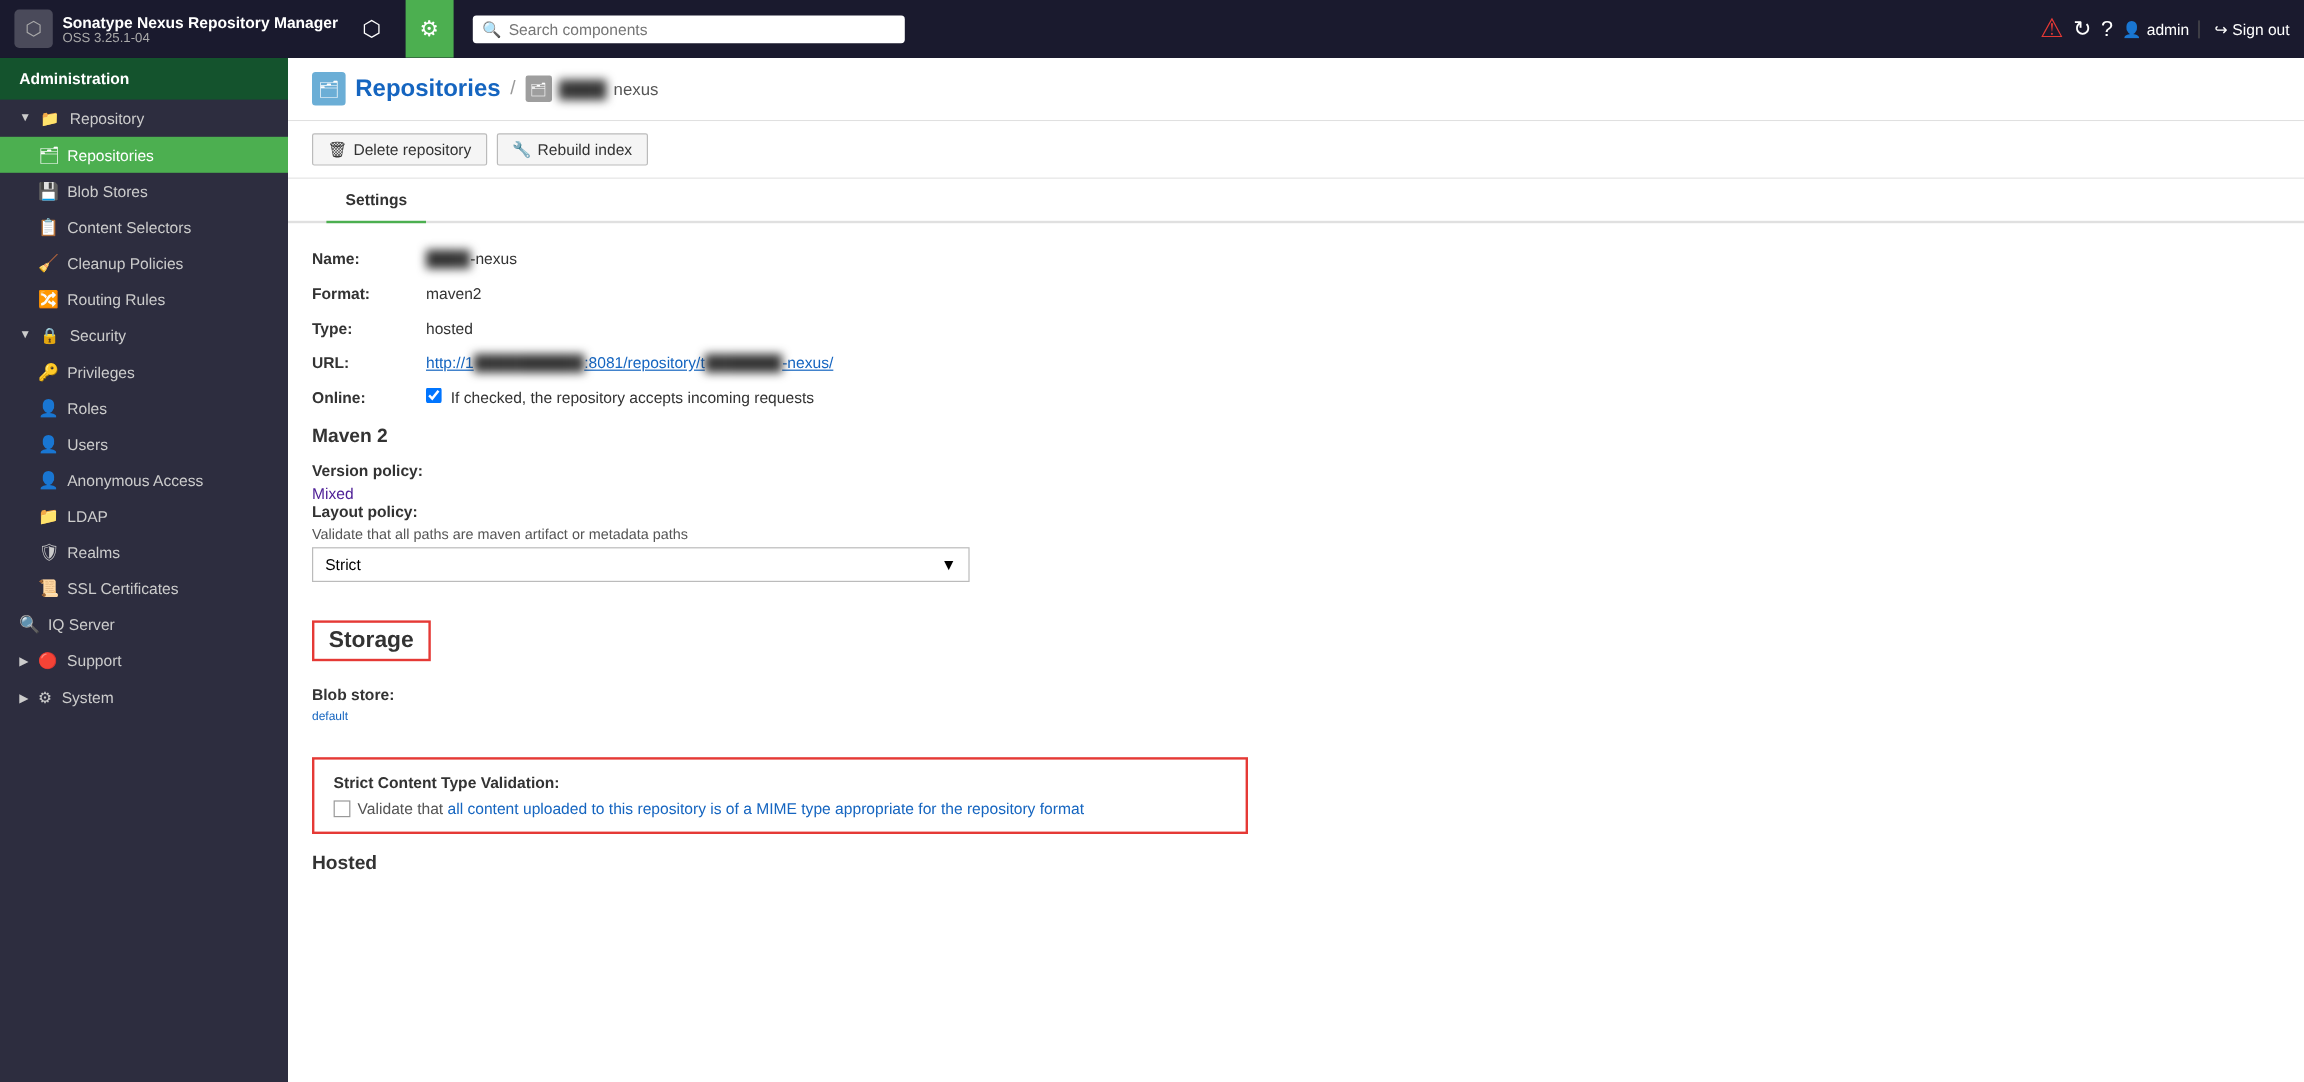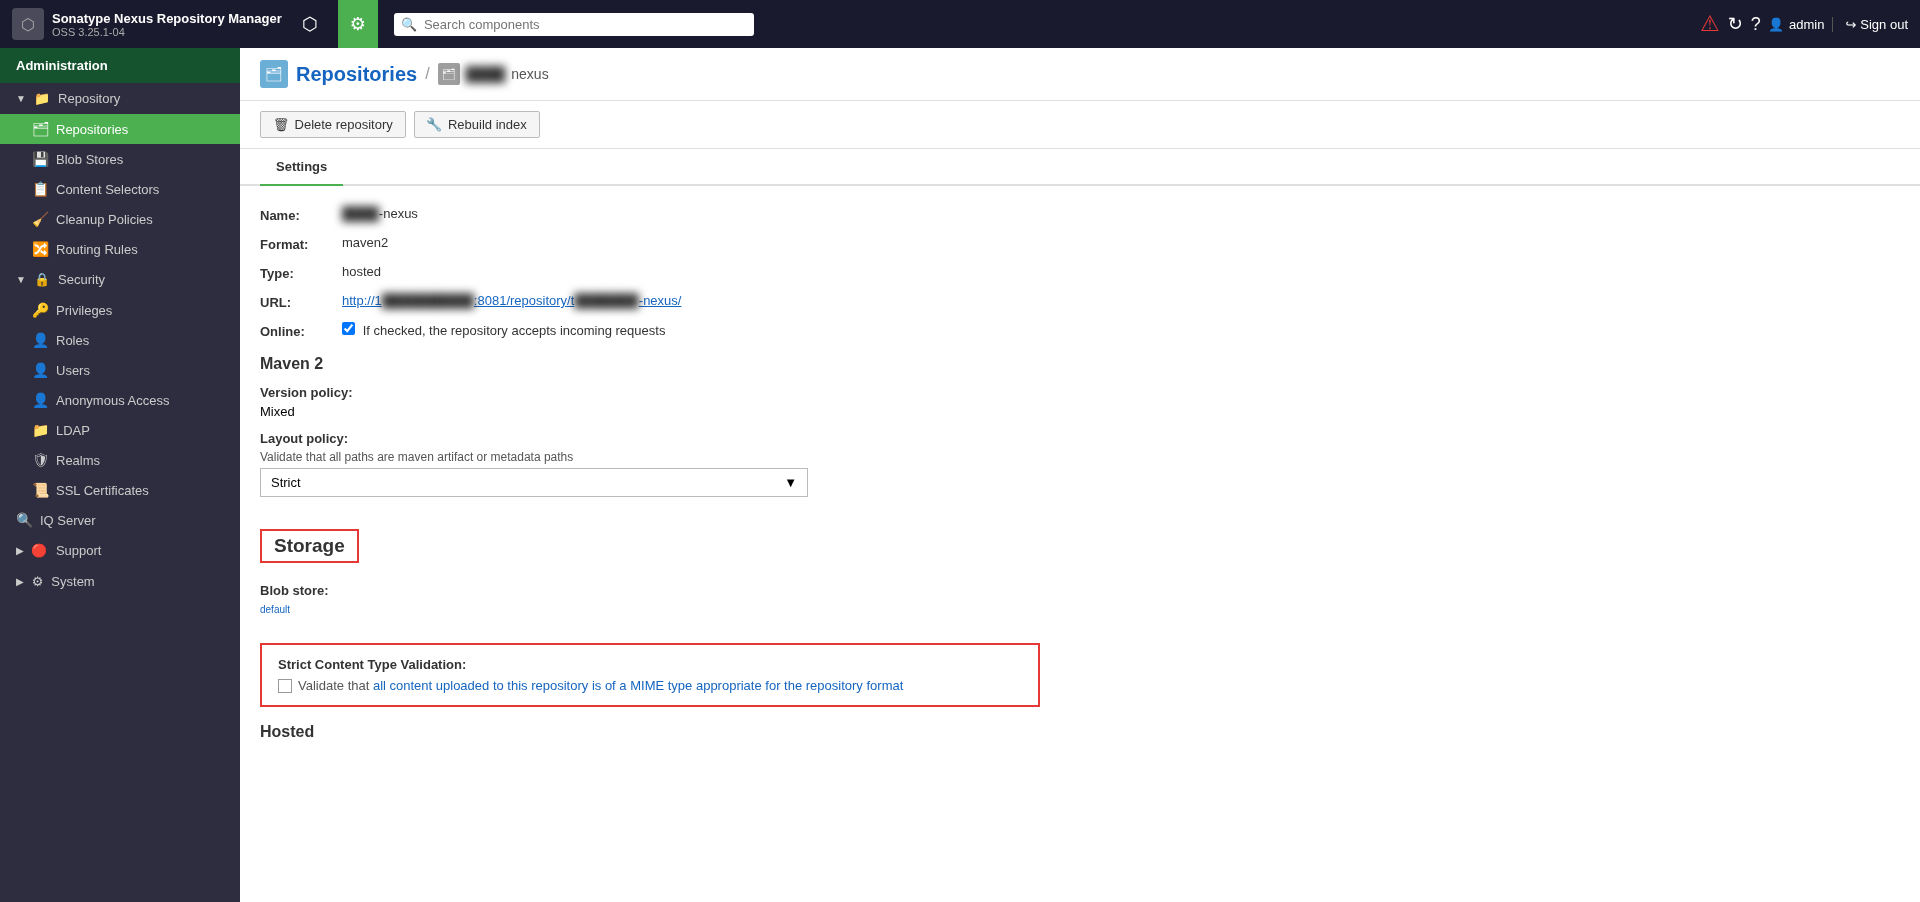--- a/index.html
+++ b/index.html
@@ -166,21 +166,21 @@
       cursor: pointer;
       font-size: 13px;
       border-radius: 2px;
       color: #333;
     }
 
     
     .tabs {
       display: flex;
       border-bottom: 2px solid #e0e0e0;
-      padding: 0 20px;
+      padding: 0 32px;
       background: white;
     }
     .tab {
       padding: 10px 16px;
       cursor: pointer;
       font-size: 13px;
       color: #555;
       border-bottom: 2px solid transparent;
       margin-bottom: -2px;
     }
@@ -191,23 +191,23 @@
     }
 
     
     .content {
       padding: 20px;
     }
 
     
     .field-row {
       display: flex;
-      align-items: flex-start;
+      align-items: flex-end;
       margin-bottom: 12px;
-      gap: 12px;
+      gap: 25px;
     }
     .field-label {
       width: 70px;
       font-weight: bold;
       font-size: 13px;
       color: #333;
       padding-top: 2px;
       flex-shrink: 0;
     }
     .field-value {
@@ -250,22 +250,21 @@
 
     
     .policy-label {
       font-weight: bold;
       font-size: 13px;
       color: #333;
       margin-bottom: 4px;
     }
     .policy-value {
       font-size: 13px;
-      color: #000000;
-      margin-bottom: 12px;
+      color: #4c1d95;
     }
 
     
     .layout-policy-desc {
       font-size: 12px;
       color: #555;
       margin-bottom: 4px;
     }
     .select-field {
       width: 548px;

